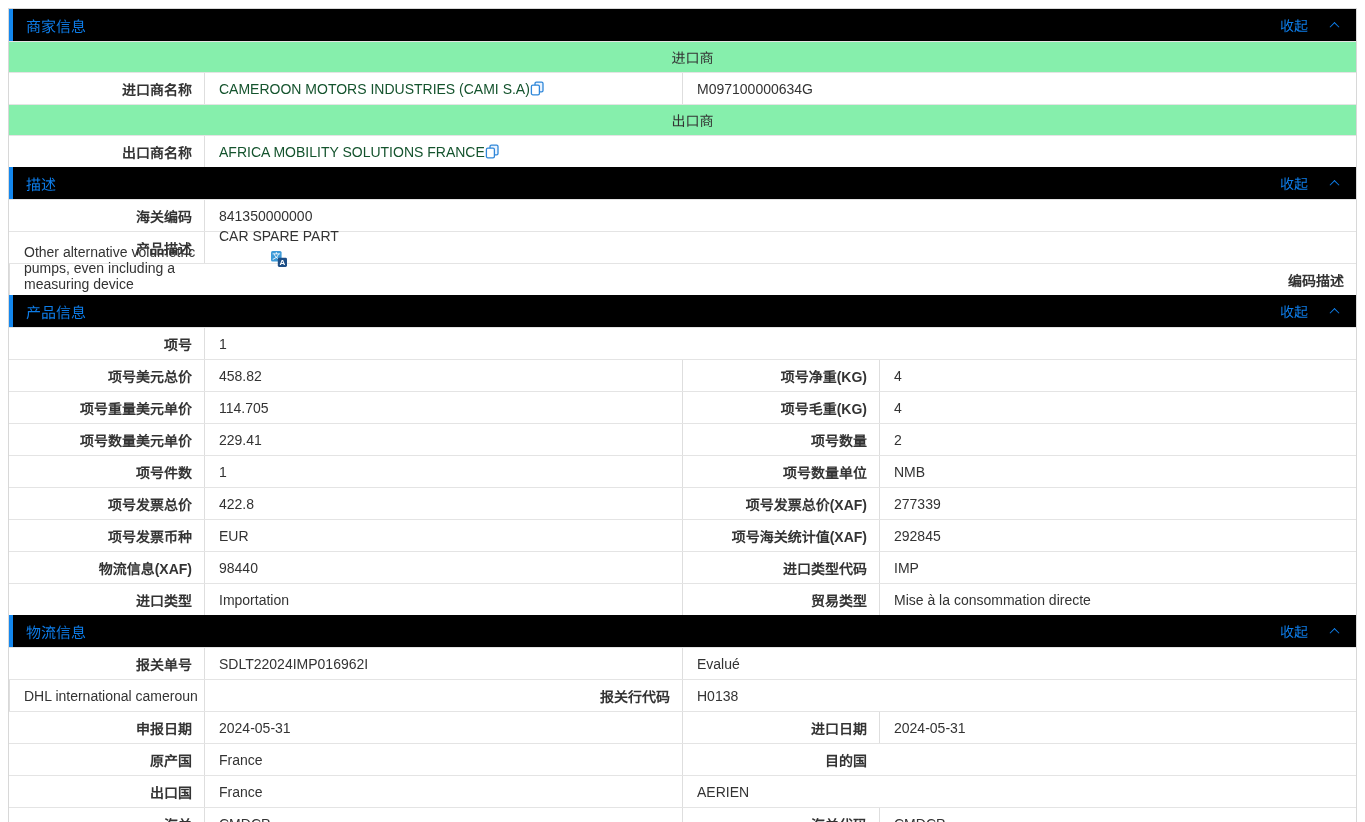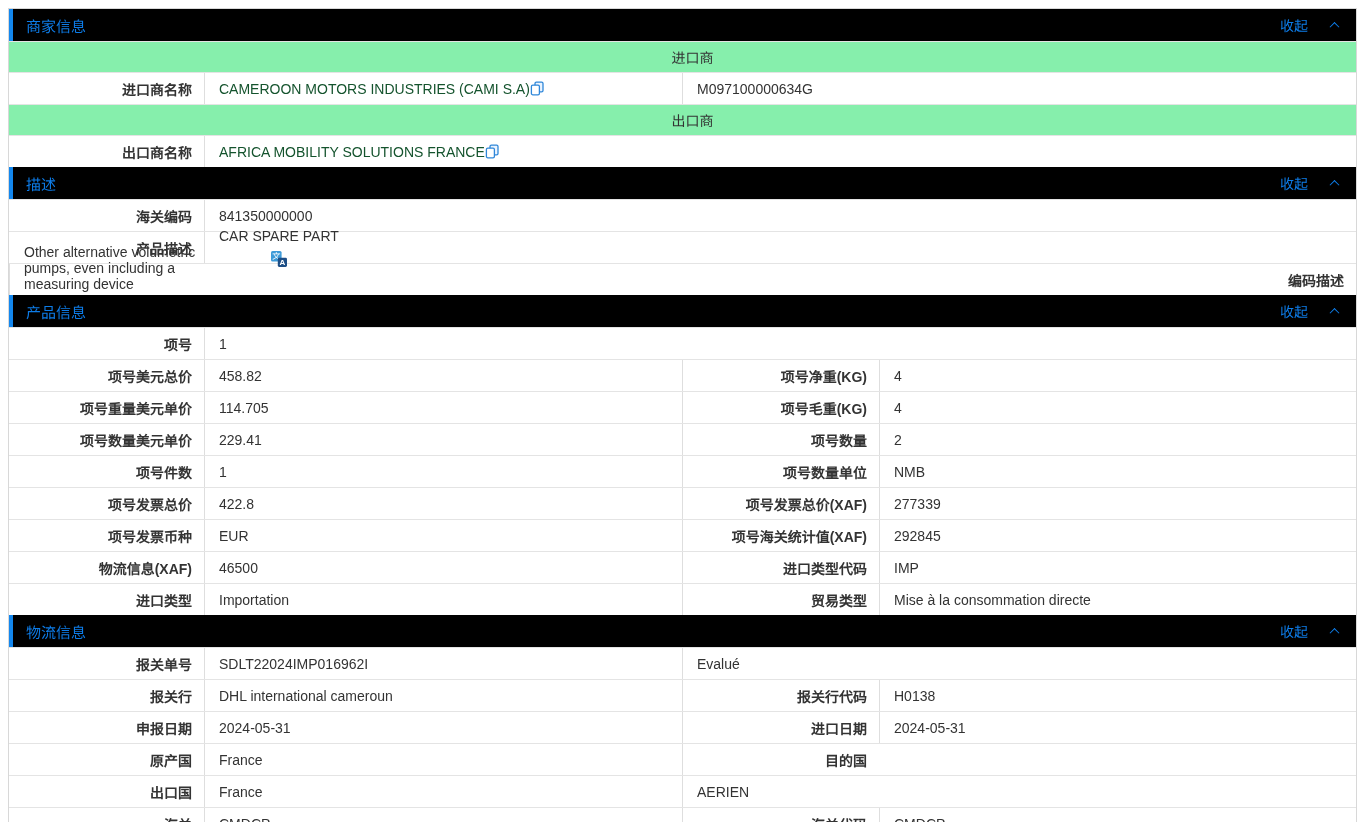--- a/index.html
+++ b/index.html
@@ -172,21 +172,21 @@
     <div class="cell val">277339</div>
   </div>
   <div class="row pair">
     <div class="cell lbl">项号发票币种</div>
     <div class="cell val">EUR</div>
     <div class="cell lbl val" style="padding-right:12px">项号海关统计值(XAF)</div>
     <div class="cell val">292845</div>
   </div>
   <div class="row pair">
     <div class="cell lbl">物流信息(XAF)</div>
-    <div class="cell val">46500</div>
+    <div class="cell val">98440</div>
     <div class="cell lbl val" style="padding-right:12px">进口类型代码</div>
     <div class="cell val">IMP</div>
   </div>
   <div class="row pair">
     <div class="cell lbl">进口类型</div>
     <div class="cell val">Importation</div>
     <div class="cell lbl val" style="padding-right:12px">贸易类型</div>
     <div class="cell val">Mise à la consommation directe</div>
   </div>
 
@@ -197,21 +197,20 @@
         <span>收起</span>
         <i class="chev"></i>
       </a>
   </div>
   <div class="row pair">
     <div class="cell lbl">报关单号</div>
     <div class="cell val">SDLT22024IMP016962I</div>
     <div class="cell val">Evalué</div>
   </div>
   <div class="row pair">
-    <div class="cell lbl">报关行</div>
     <div class="cell val">DHL international cameroun</div>
     <div class="cell lbl val" style="padding-right:12px">报关行代码</div>
     <div class="cell val">H0138</div>
   </div>
   <div class="row pair">
     <div class="cell lbl">申报日期</div>
     <div class="cell val">2024-05-31</div>
     <div class="cell lbl val" style="padding-right:12px">进口日期</div>
     <div class="cell val">2024-05-31</div>
   </div>

